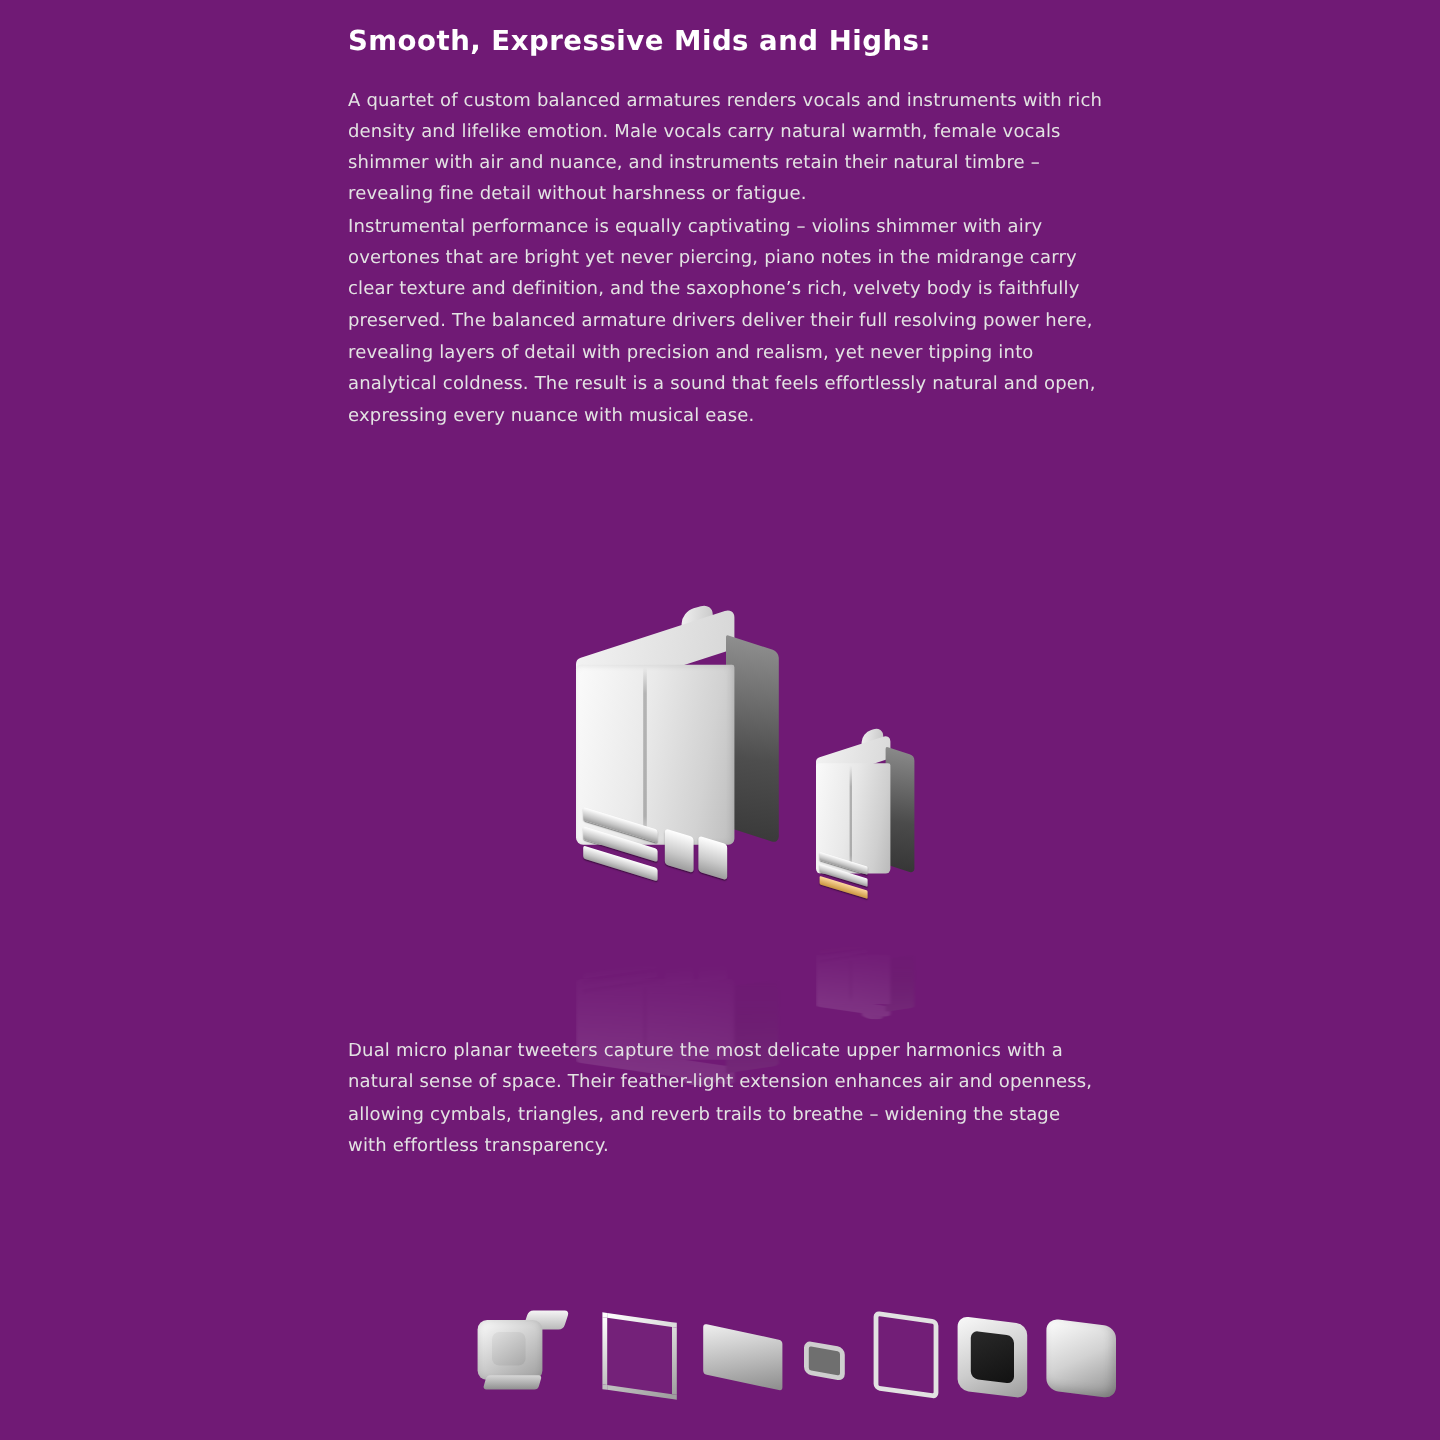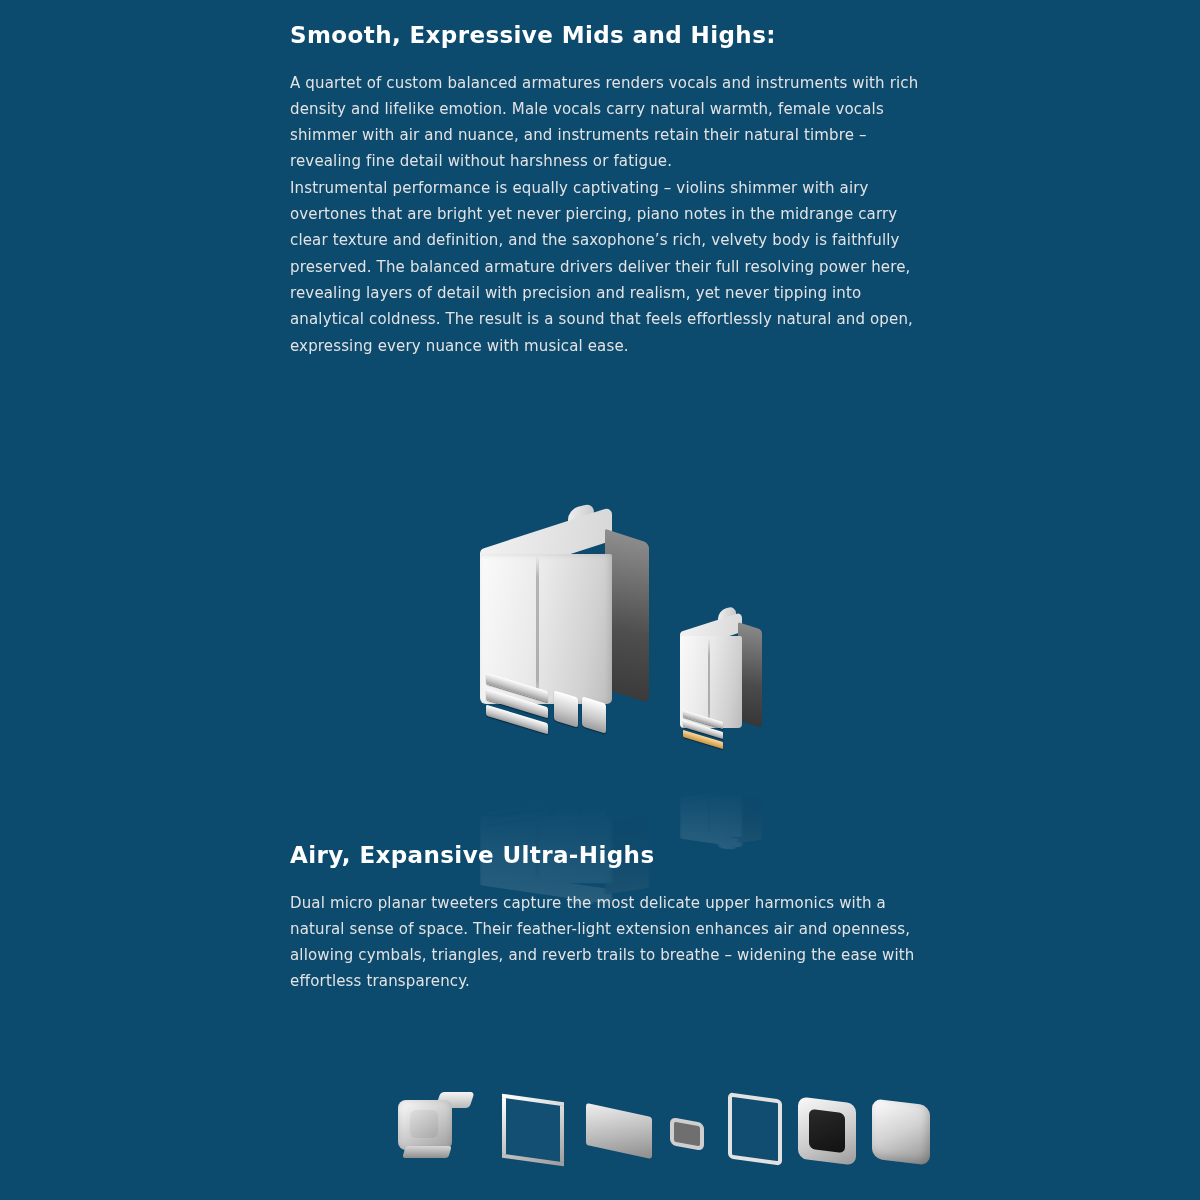--- a/index.html
+++ b/index.html
@@ -12,21 +12,21 @@
     height: 1200px;
     overflow: hidden;
     font-family: "DejaVu Sans", sans-serif;
     color: #ffffff;
     position: relative;
   }
   .page {
     position: relative;
     width: 1200px;
     height: 1200px;
-    background: #0c4a6e;
+    background: #701a75;
   }
 
   h2.section-title {
     font-size: 23px;
     font-weight: bold;
     letter-spacing: 0.4px;
     color: #ffffff;
     margin: 0;
     line-height: 1.2;
   }
@@ -348,23 +348,22 @@
       <div class="seam"></div>
       <div class="pins">
         <div class="pin p1"></div>
         <div class="pin p2"></div>
         <div class="pin p3"></div>
       </div>
     </div>
   </figure>
 
   <section id="section-ultra-highs">
-    <h2 class="section-title">Airy, Expansive Ultra-Highs</h2>
     <div class="section-body">
-      <p class="body-text">Dual micro planar tweeters capture the most delicate upper harmonics with a natural sense of space. Their feather-light extension enhances air and openness, allowing cymbals, triangles, and reverb trails to breathe – widening the ease with effortless transparency.</p>
+      <p class="body-text">Dual micro planar tweeters capture the most delicate upper harmonics with a natural sense of space. Their feather-light extension enhances air and openness, allowing cymbals, triangles, and reverb trails to breathe – widening the stage with effortless transparency.</p>
     </div>
   </section>
 
   <figure class="exploded">
     <div class="part part-assembly">
       <div class="arm"></div>
       <div class="body"></div>
       <div class="inner"></div>
       <div class="foot"></div>
     </div>

